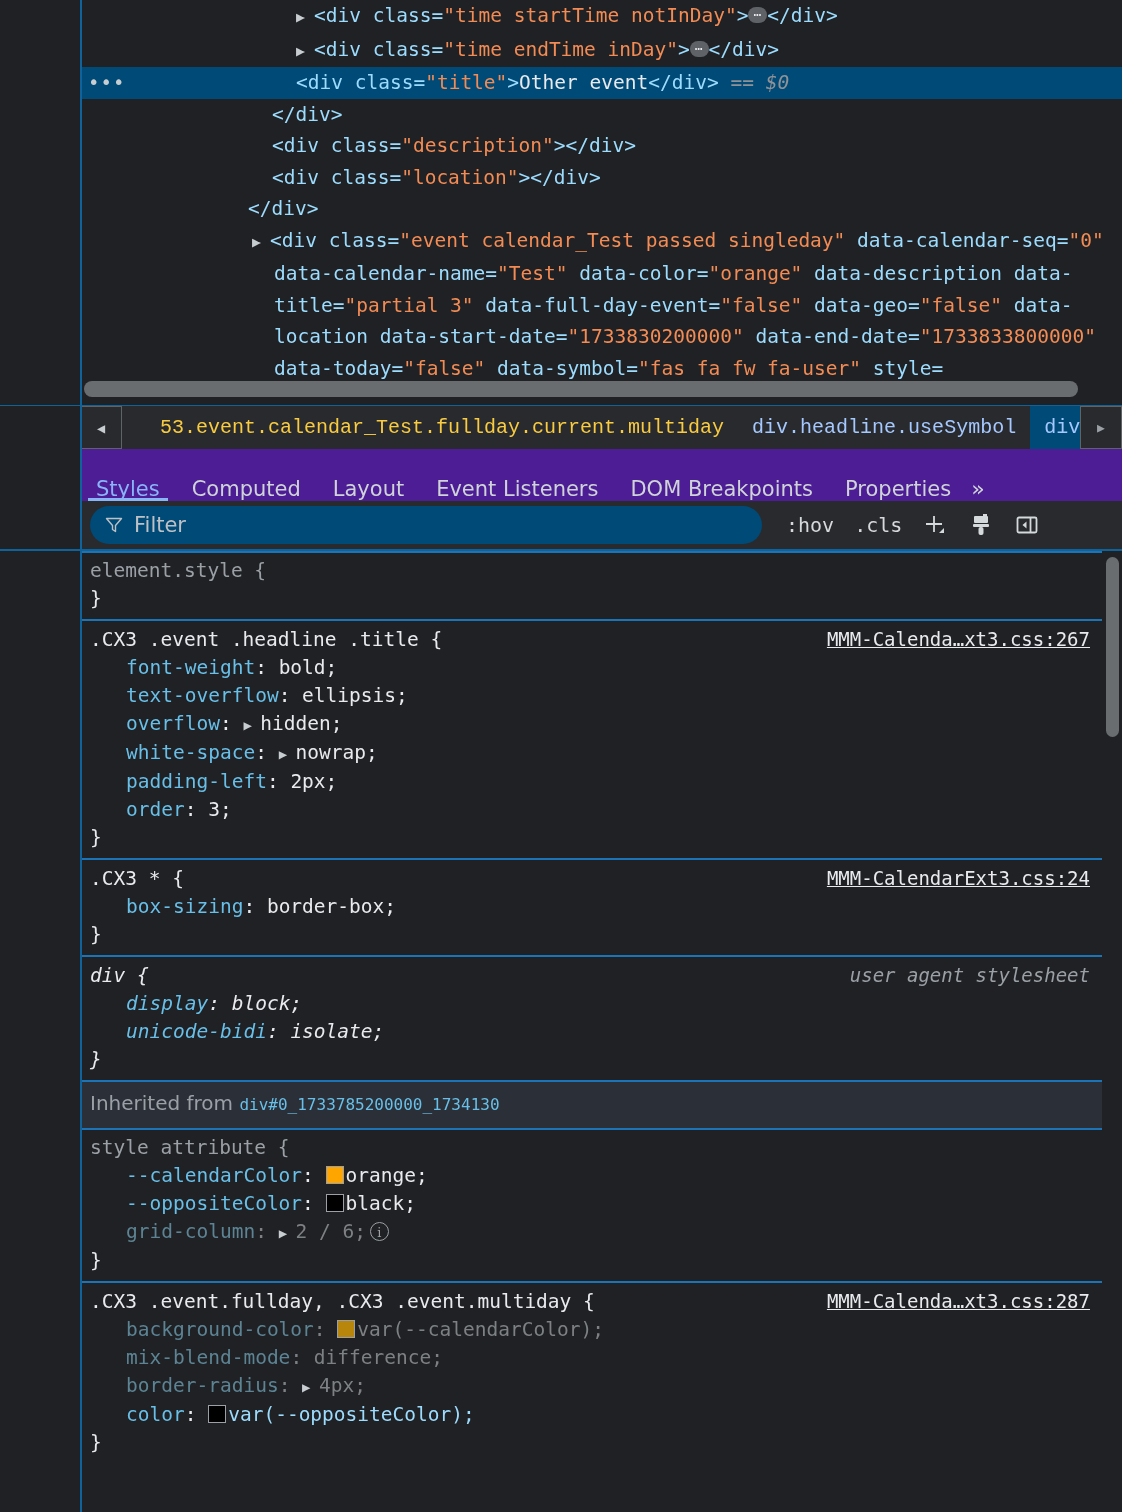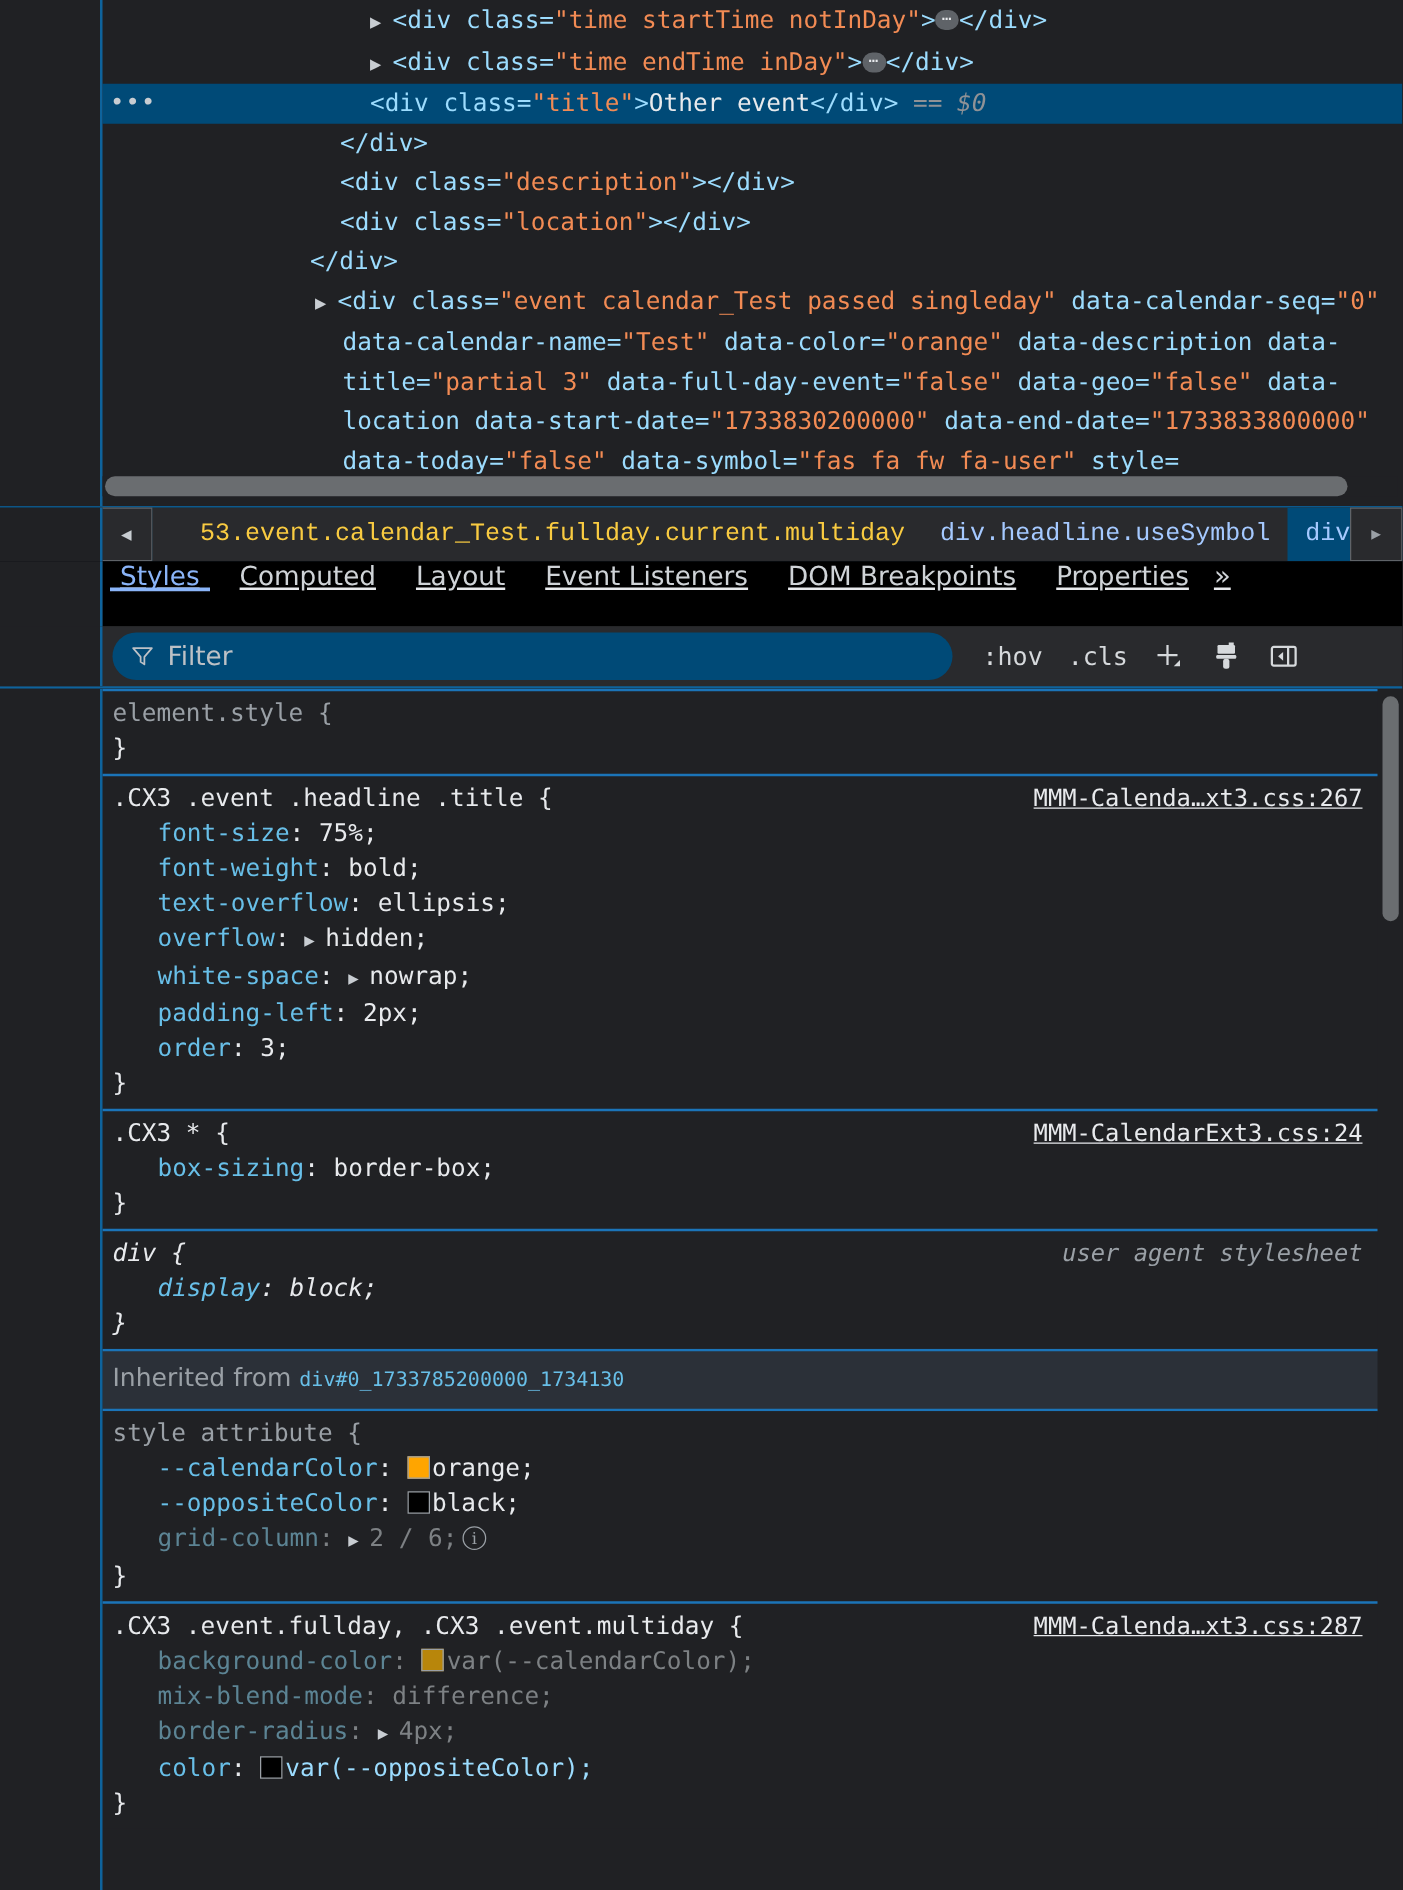--- a/index.html
+++ b/index.html
@@ -182,27 +182,26 @@
     justify-content: center;
     color: #9aa0a6;
     font-size: 13px;
     flex: none;
   }
 
   
   .tab-bar {
     position: relative;
     height: 52px;
-    background: #000000;
-    display: flex;
-    align-items: flex-start;
+    background: #4c1d95;
+    display: flex;
+    align-items: flex-end;
     flex: none;
     padding-left: 80px;
     box-sizing: border-box;
-    text-decoration: underline;
   }
   .tab-gutter {
     position: absolute;
     left: 0; top: 0; bottom: 0;
     width: 80px;
     background: #202124;
     border-right: 2px solid #0e639c;
     z-index: 3;
   }
   .tab {
@@ -534,21 +533,20 @@
           <div class="rule-head">
             <span class="selector muted">element.style {</span>
           </div>
           <div class="brace">}</div>
         </div>
         <div class="rule">
           <div class="rule-head">
             <span class="selector">.CX3 .event .headline .title {</span>
             <span class="origin">MMM-Calenda…xt3.css:267</span>
           </div>
-          <div class="decl"><span class="prop">font-size</span><span class="pval">: </span><span class="pval">75%;</span></div>
           <div class="decl"><span class="prop">font-weight</span><span class="pval">: </span><span class="pval">bold;</span></div>
           <div class="decl"><span class="prop">text-overflow</span><span class="pval">: </span><span class="pval">ellipsis;</span></div>
           <div class="decl"><span class="prop">overflow</span><span class="pval">: </span><span class="expander">▶ </span><span class="pval">hidden;</span></div>
           <div class="decl"><span class="prop">white-space</span><span class="pval">: </span><span class="expander">▶ </span><span class="pval">nowrap;</span></div>
           <div class="decl"><span class="prop">padding-left</span><span class="pval">: </span><span class="pval">2px;</span></div>
           <div class="decl"><span class="prop">order</span><span class="pval">: </span><span class="pval">3;</span></div>
           <div class="brace">}</div>
         </div>
         <div class="rule">
           <div class="rule-head">
@@ -557,20 +555,21 @@
           </div>
           <div class="decl"><span class="prop">box-sizing</span><span class="pval">: </span><span class="pval">border-box;</span></div>
           <div class="brace">}</div>
         </div>
         <div class="rule">
           <div class="rule-head">
             <span class="selector ua">div {</span>
             <span class="origin ua">user agent stylesheet</span>
           </div>
           <div class="decl ua"><span class="prop">display</span><span class="pval">: </span><span class="pval">block;</span></div>
+          <div class="decl ua"><span class="prop">unicode-bidi</span><span class="pval">: </span><span class="pval">isolate;</span></div>
           <div class="brace ua">}</div>
         </div>
         <div class="inherited-row"><span>Inherited from </span><span class="node-link">div#0_1733785200000_1734130</span></div>
         <div class="rule" style="border-top: none;">
           <div class="rule-head">
             <span class="selector muted">style attribute {</span>
           </div>
           <div class="decl"><span class="prop">--calendarColor</span><span class="pval">: </span><span class="swatch" style="background: rgb(255, 165, 0);"></span><span class="pval">orange;</span></div>
           <div class="decl"><span class="prop">--oppositeColor</span><span class="pval">: </span><span class="swatch" style="background: rgb(0, 0, 0);"></span><span class="pval">black;</span></div>
           <div class="decl"><span class="prop inactive">grid-column</span><span class="pval inactive">: </span><span class="expander">▶ </span><span class="pval inactive">2 / 6;</span><span class="info-circle"></span></div>

